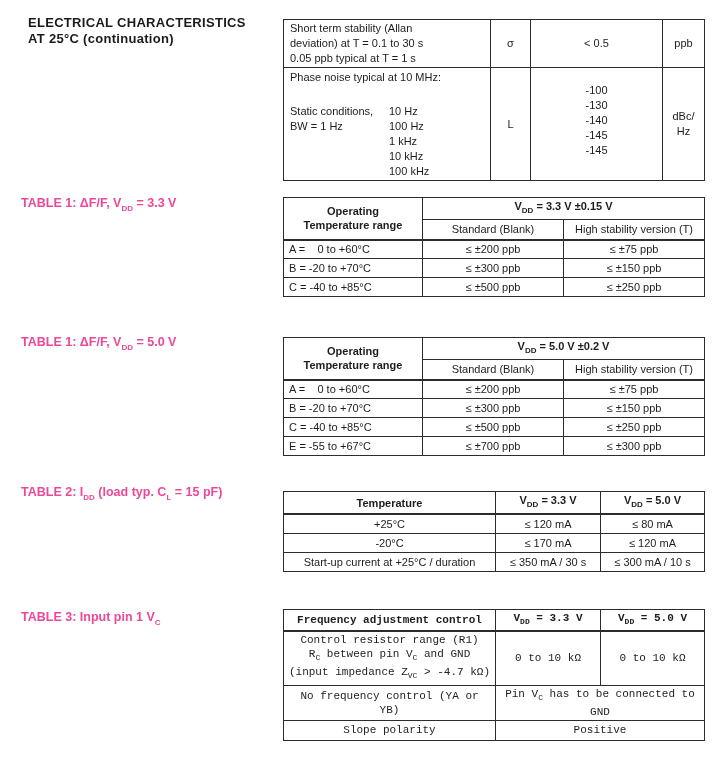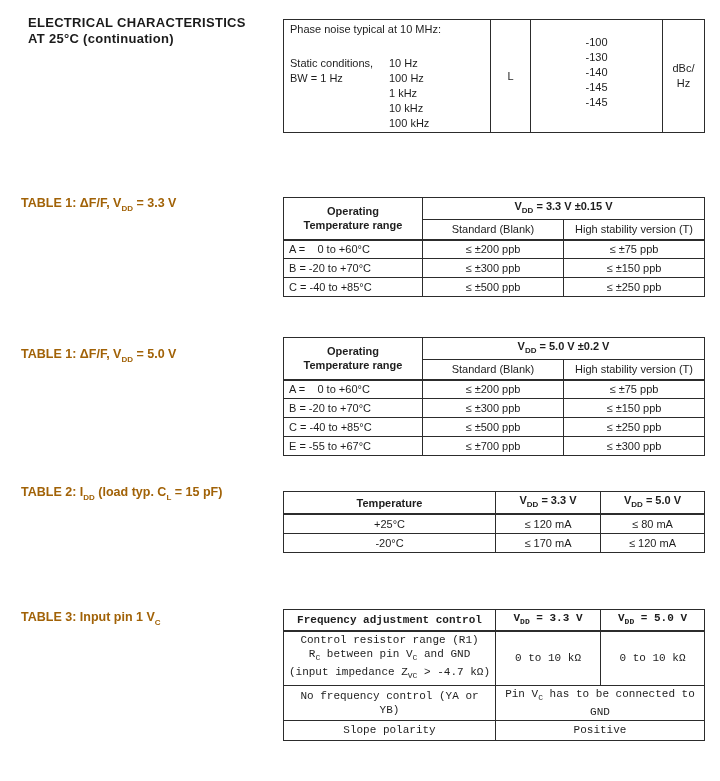--- a/index.html
+++ b/index.html
@@ -12,21 +12,21 @@
   .doc { position:relative; width:720px; height:781px; background:#ffffff; overflow:hidden; }
 
   .main-heading {
     position:absolute; left:28px; top:15px;
     font-size:13px; font-weight:bold; line-height:16px; letter-spacing:0.3px;
     color:#1b1b1b;
   }
 
   .caption {
     position:absolute; left:21px;
-    font-size:12.5px; font-weight:bold; color:#a16207;
+    font-size:12.5px; font-weight:bold; color:#ec4899;
     white-space:pre-line;
   }
 
   table.tbl {
     position:absolute; left:283px;
     border-collapse:collapse; table-layout:fixed;
     background:#ffffff;
   }
   .tbl td, .tbl th {
     border:1px solid #2c2c2c;
@@ -66,20 +66,28 @@
   </div>
 
   <table class="tbl spec" style="top:19px; width:421px;">
     <colgroup>
         <col style="width:207px">
         <col style="width:40px">
         <col style="width:132px">
         <col style="width:42px">
       </colgroup>
     <tbody>
+        <tr style="height:47px">
+      <td class="param prel">Short term stability (Allan
+deviation) at T = 0.1 to 30 s
+0.05 ppb typical at T = 1 s</td>
+      <td class="c">σ</td>
+      <td class="c">&lt; 0.5</td>
+      <td class="c">ppb</td>
+    </tr>
     <tr class="r-phase" style="height:93px">
       <td class="param">
         <div>Phase noise typical at 10 MHz:</div>
         <div class="pn-flex">
           <div class="pn-cond prel">Static conditions,
 BW = 1 Hz</div>
           <div class="prel">10 Hz
 100 Hz
 1 kHz
 10 kHz
@@ -126,21 +134,21 @@
       <td class="c">≤ ±150 ppb</td>
     </tr>
     <tr style="height:19px">
       <td class="l">C = -40 to +85°C</td>
       <td class="c">≤ ±500 ppb</td>
       <td class="c">≤ ±250 ppb</td>
     </tr>
   </tbody>
     </table>
 
-  <div class="caption" style="top:347px">TABLE 1: ΔF/F, V<sub>DD</sub> = 5.0 V</div>
+  <div class="caption" style="top:335px">TABLE 1: ΔF/F, V<sub>DD</sub> = 5.0 V</div>
   <table class="tbl t1" style="top:337px; width:421px;">
     <colgroup>
         <col style="width:139px">
         <col style="width:141px">
         <col style="width:141px">
       </colgroup>
     <tbody>
         <tr style="height:21px">
       <th rowspan="2" class="prel rspan">Operating
 Temperature range</th>
@@ -188,20 +196,25 @@
     </tr>
     <tr style="height:19px">
       <td class="c">+25°C</td>
       <td class="c">≤ 120 mA</td>
       <td class="c">≤ 80 mA</td>
     </tr>
     <tr style="height:19px">
       <td class="c">-20°C</td>
       <td class="c">≤ 170 mA</td>
       <td class="c">≤ 120 mA</td>
+    </tr>
+    <tr style="height:19px">
+      <td class="c">Start-up current at +25°C / duration</td>
+      <td class="c">≤ 350 mA / 30 s</td>
+      <td class="c">≤ 300 mA / 10 s</td>
     </tr>
   </tbody>
     </table>
 
   <div class="caption" style="top:610px">TABLE 3: Input pin 1 V<sub>C</sub></div>
   <table class="tbl t3" style="top:609px; width:421px;font-family:Liberation Mono, monospace;">
     <colgroup>
         <col style="width:212px">
         <col style="width:105px">
         <col style="width:104px">

